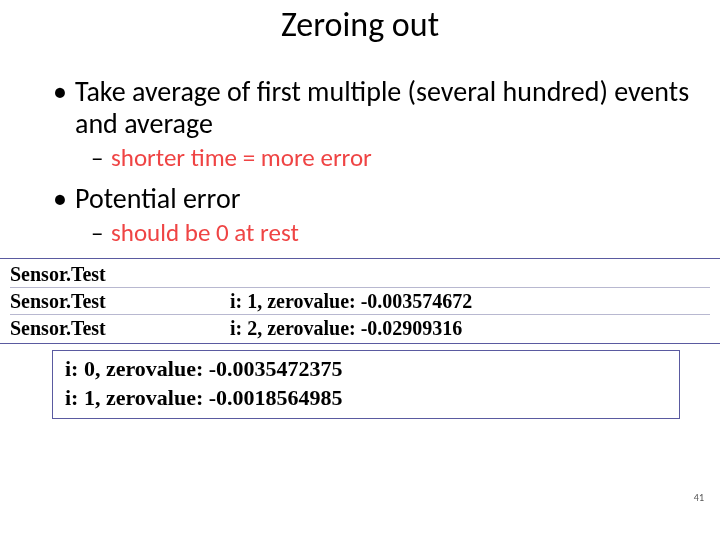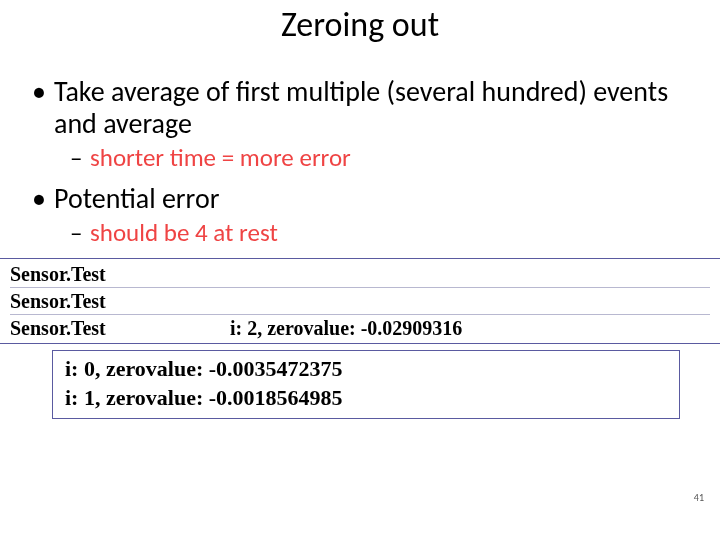--- a/index.html
+++ b/index.html
@@ -18,21 +18,21 @@
     position: relative;
   }
   .title {
     text-align: center;
     font-size: 34px;
     color: #000;
     font-weight: 400;
     margin-bottom: 14px;
   }
   .body {
-    padding-left: 28px;
+    padding-left: 49px;
     padding-right: 30px;
     margin-top: 31px;
   }
   .bullet-l1 {
     font-size: 28px;
     color: #000;
     line-height: 1.15;
     margin-bottom: 4px;
     padding-left: 26px;
     position: relative;
@@ -103,29 +103,30 @@
 </head>
 <body>
 
 <div class="slide">
   <div class="title">Zeroing out</div>
 
   <div class="body">
     <div class="bullet-l1">Take average of first multiple (several hundred) events and average</div>
     <div class="bullet-l2">shorter time = more error</div>
     <div class="bullet-l1">Potential error</div>
-    <div class="bullet-l2">should be 4 at rest</div>
+    <div class="bullet-l2">should be 0 at rest</div>
   </div>
 
   <div class="code-block code-top">
     <div class="code-row">
       <span class="code-tag">Sensor.Test</span>
     </div>
     <div class="code-row">
       <span class="code-tag">Sensor.Test</span>
+      <span class="code-rest">i: 1, zerovalue: -0.003574672</span>
     </div>
     <div class="code-row">
       <span class="code-tag">Sensor.Test</span>
       <span class="code-rest">i: 2, zerovalue: -0.02909316</span>
     </div>
   </div>
 
   <div class="code-block code-bottom">
     <div>i: 0, zerovalue: -0.0035472375</div>
     <div>i: 1, zerovalue: -0.0018564985</div>

